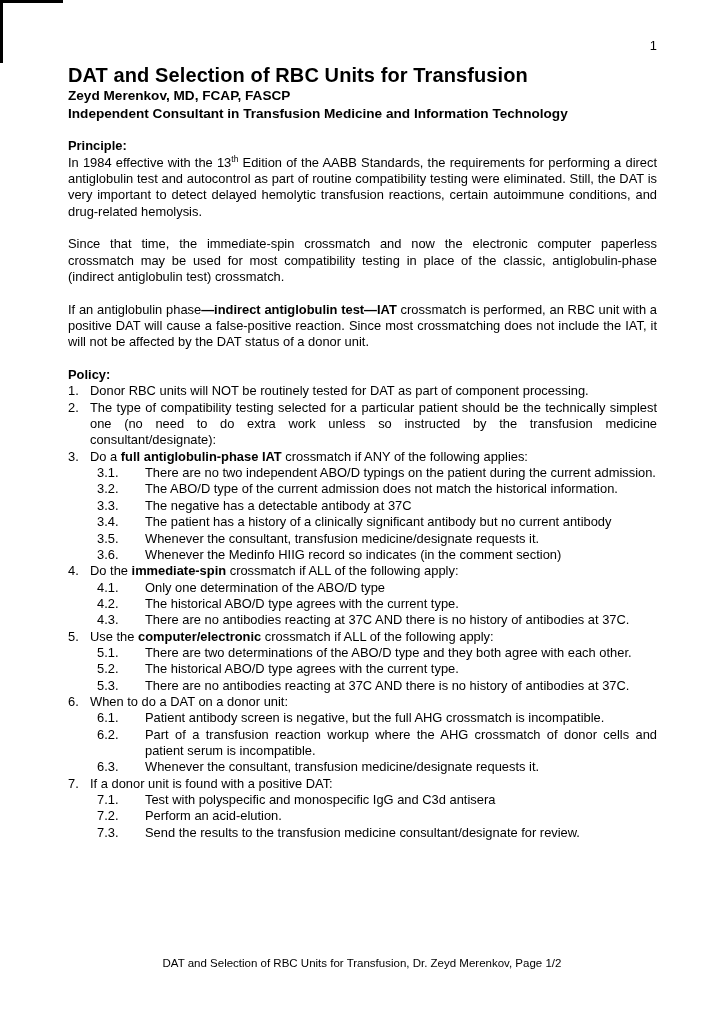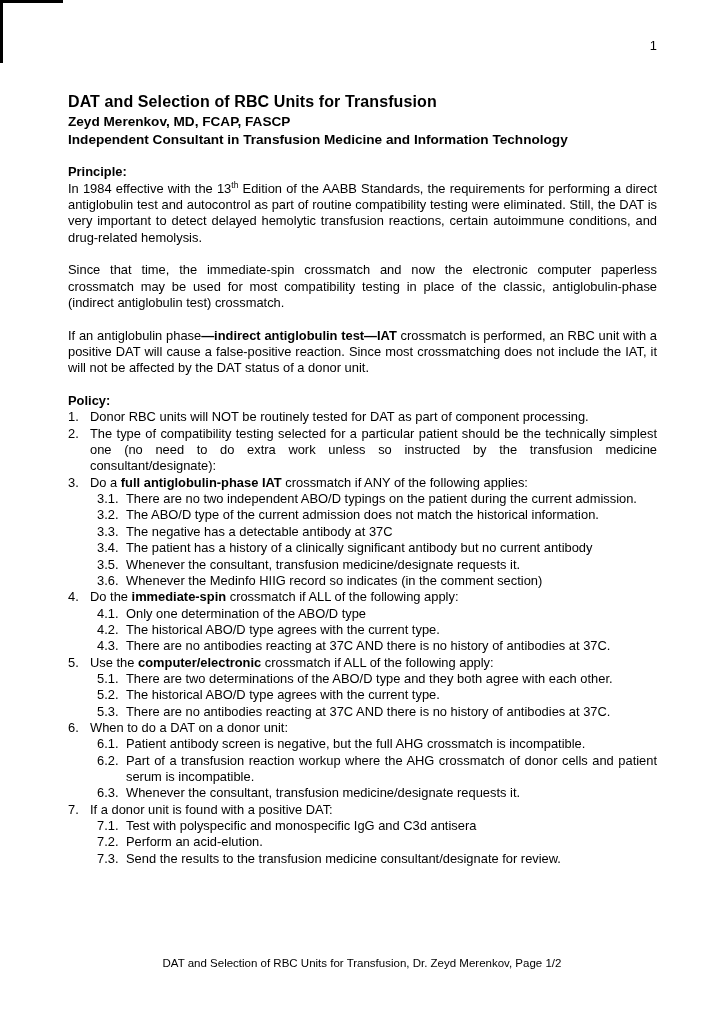--- a/index.html
+++ b/index.html
@@ -18,22 +18,22 @@
   .corner-mark-v { position: absolute; left: 0; top: 0; width: 3px; height: 63px; background: #000; }
 
   .page-number {
     padding-top: 38px;
     text-align: right;
     font-size: 12.9px;
     line-height: 16.4px;
   }
 
   .doc-title {
-    margin-top: 36px;
-    font-size: 16px;
+    margin-top: 10px;
+    font-size: 20px;
     font-weight: bold;
     line-height: 23px;
     letter-spacing: 0.1px;
   }
   .doc-author, .doc-affiliation {
     font-size: 13.6px;
     font-weight: bold;
     line-height: 17.2px;
   }
   .update-note {
@@ -53,21 +53,21 @@
     font-size: 12.9px;
     line-height: 16.35px;
     text-align: justify;
   }
   .para + .para, .para.spaced { margin-top: 16.35px; }
   .para sup { font-size: 8.5px; line-height: 0; }
 
   .policy-list { font-size: 12.9px; line-height: 16.35px; }
   .li { display: flex; }
   .li-num { flex: none; width: 22px; }
-  .sub-li { padding-left: 29px; }
+  .sub-li { padding-left: 29px; gap: 19px; }
   .sub-li .li-num { width: 29px; }
   .li-txt { flex: 1; text-align: justify; }
 
   .page-footer {
     position: absolute;
     top: 956px;
     left: 0;
     width: 724px;
     text-align: center;
     font-size: 11.5px;

